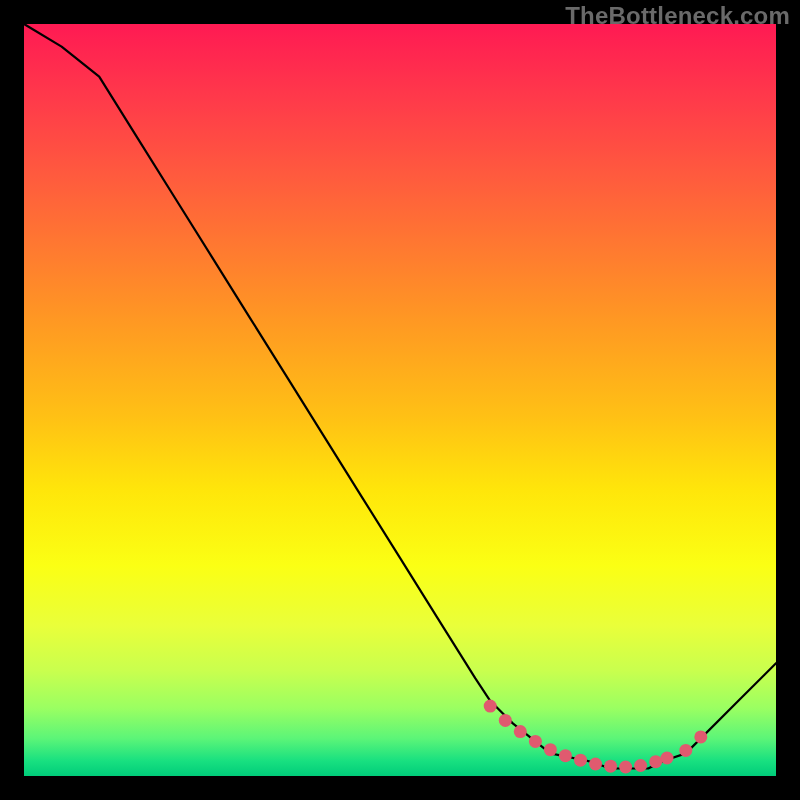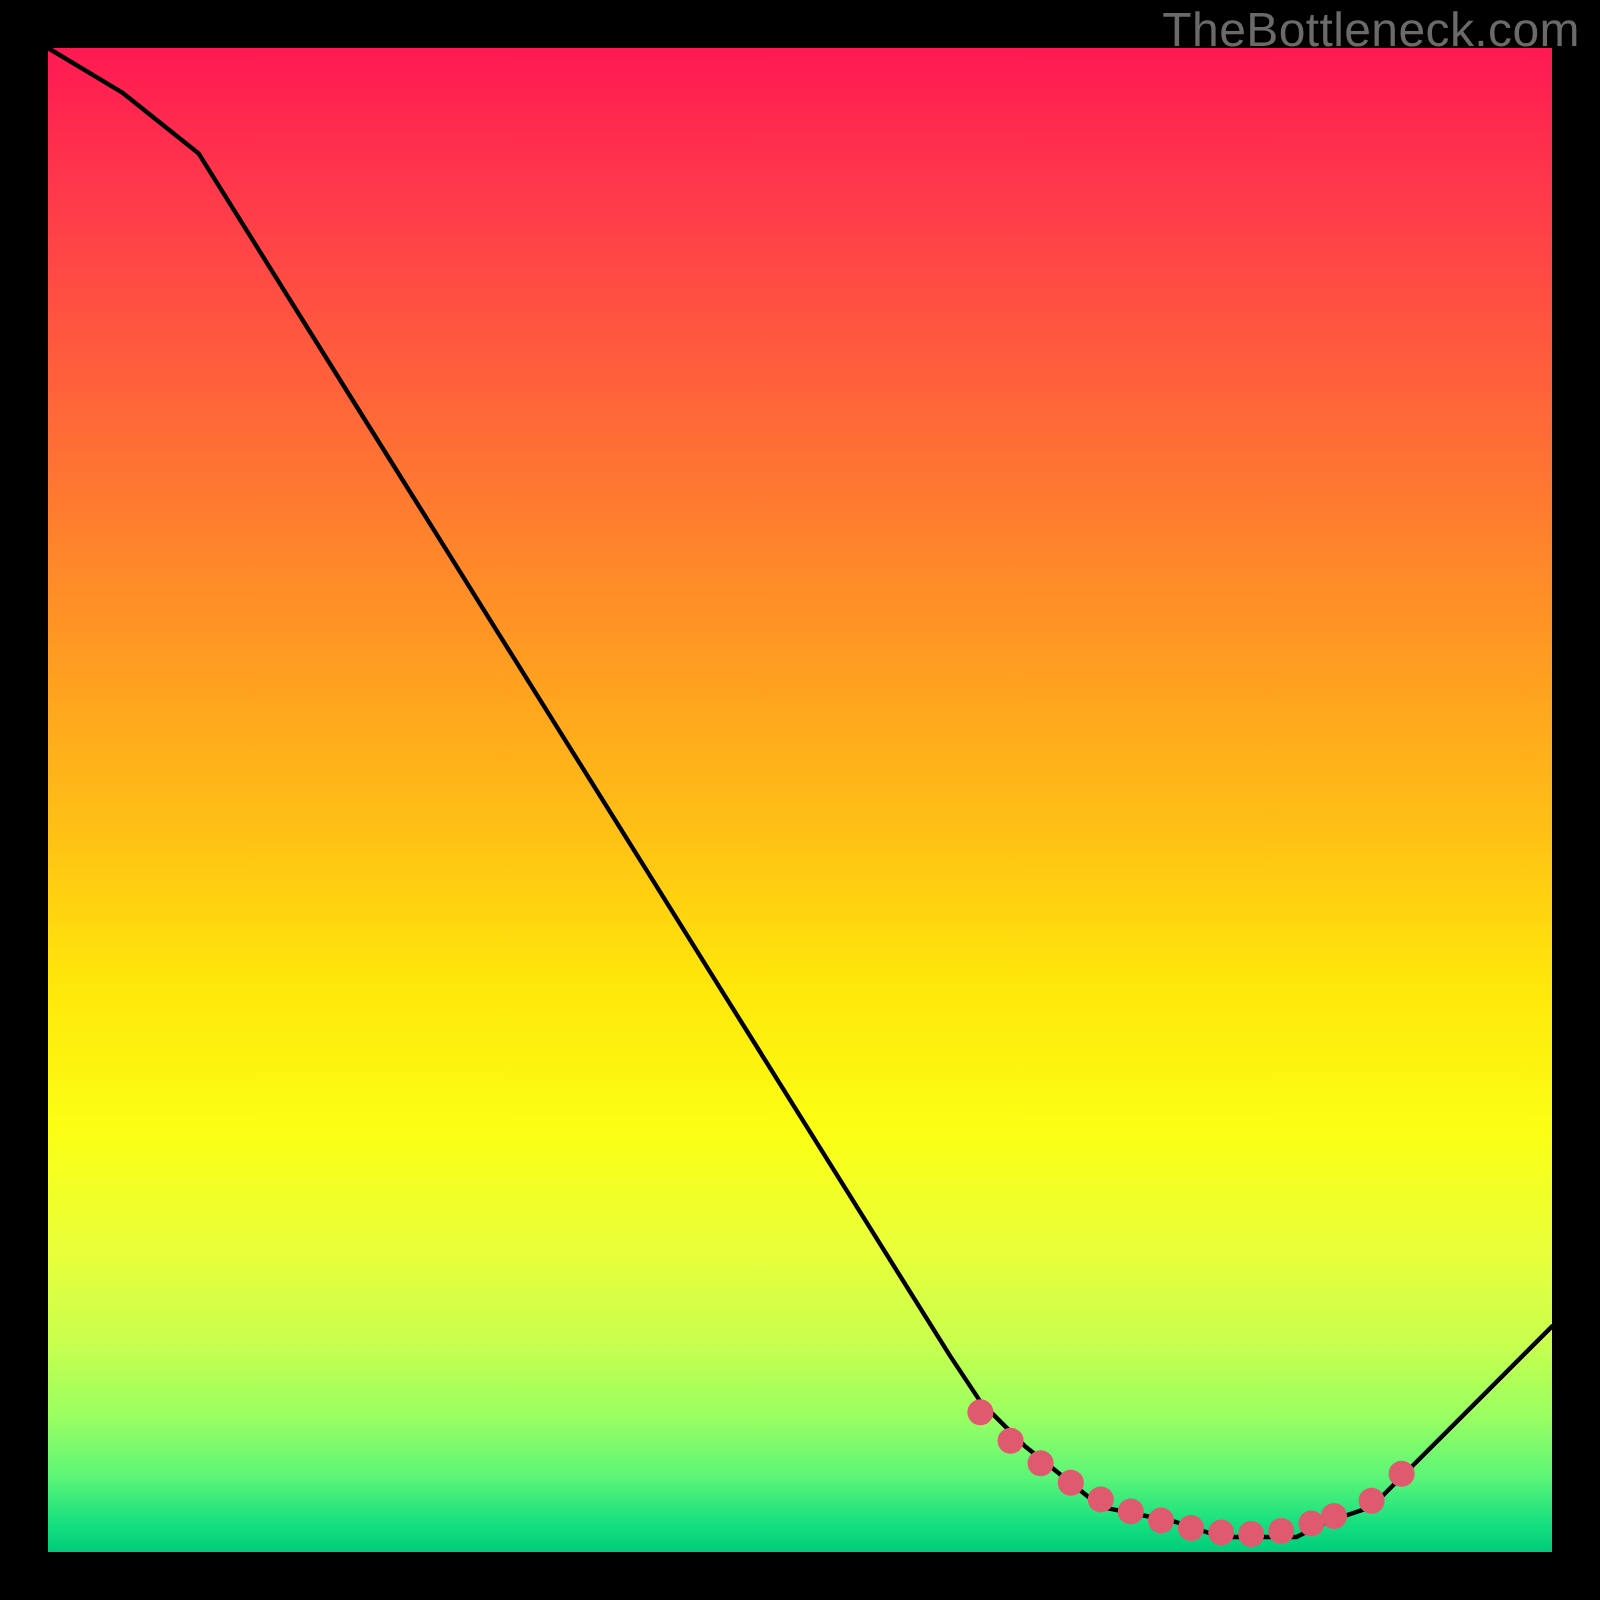--- a/index.html
+++ b/index.html
@@ -42,21 +42,21 @@
       #00cc7a 100%
     );
   }
   .watermark {
     position: absolute;
     top: 2px;
     right: 10px;
     color: #6a6a6a;
     font-size: 24px;
     letter-spacing: 0.2px;
-    font-weight: 400;
+    font-weight: 700;
     user-select: none;
     text-align: right;
   }
   svg.overlay {
     position: absolute;
     left: 0;
     top: 0;
     width: 752px;
     height: 752px;
     overflow: visible;

